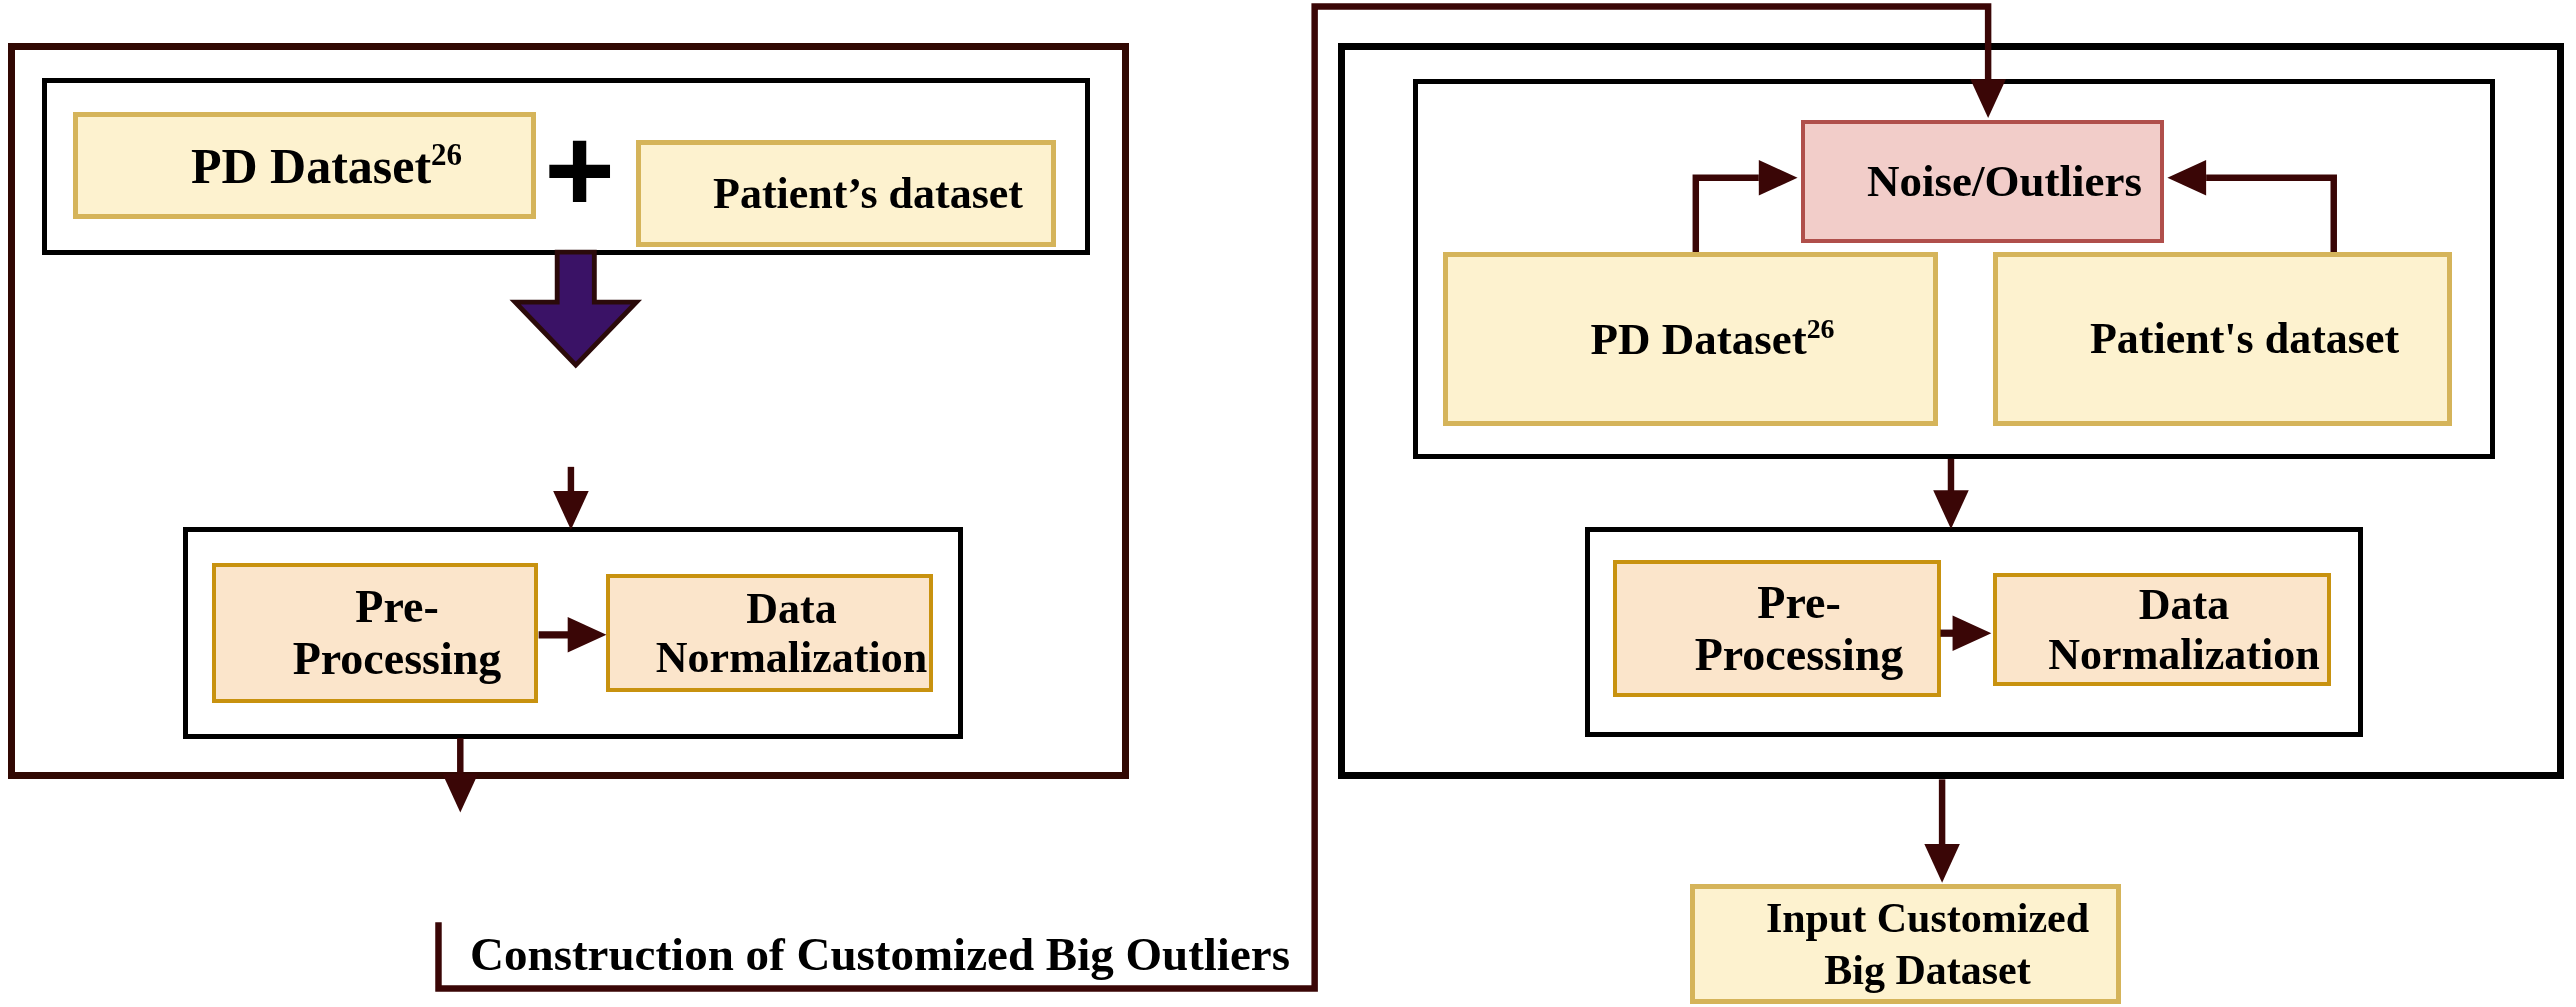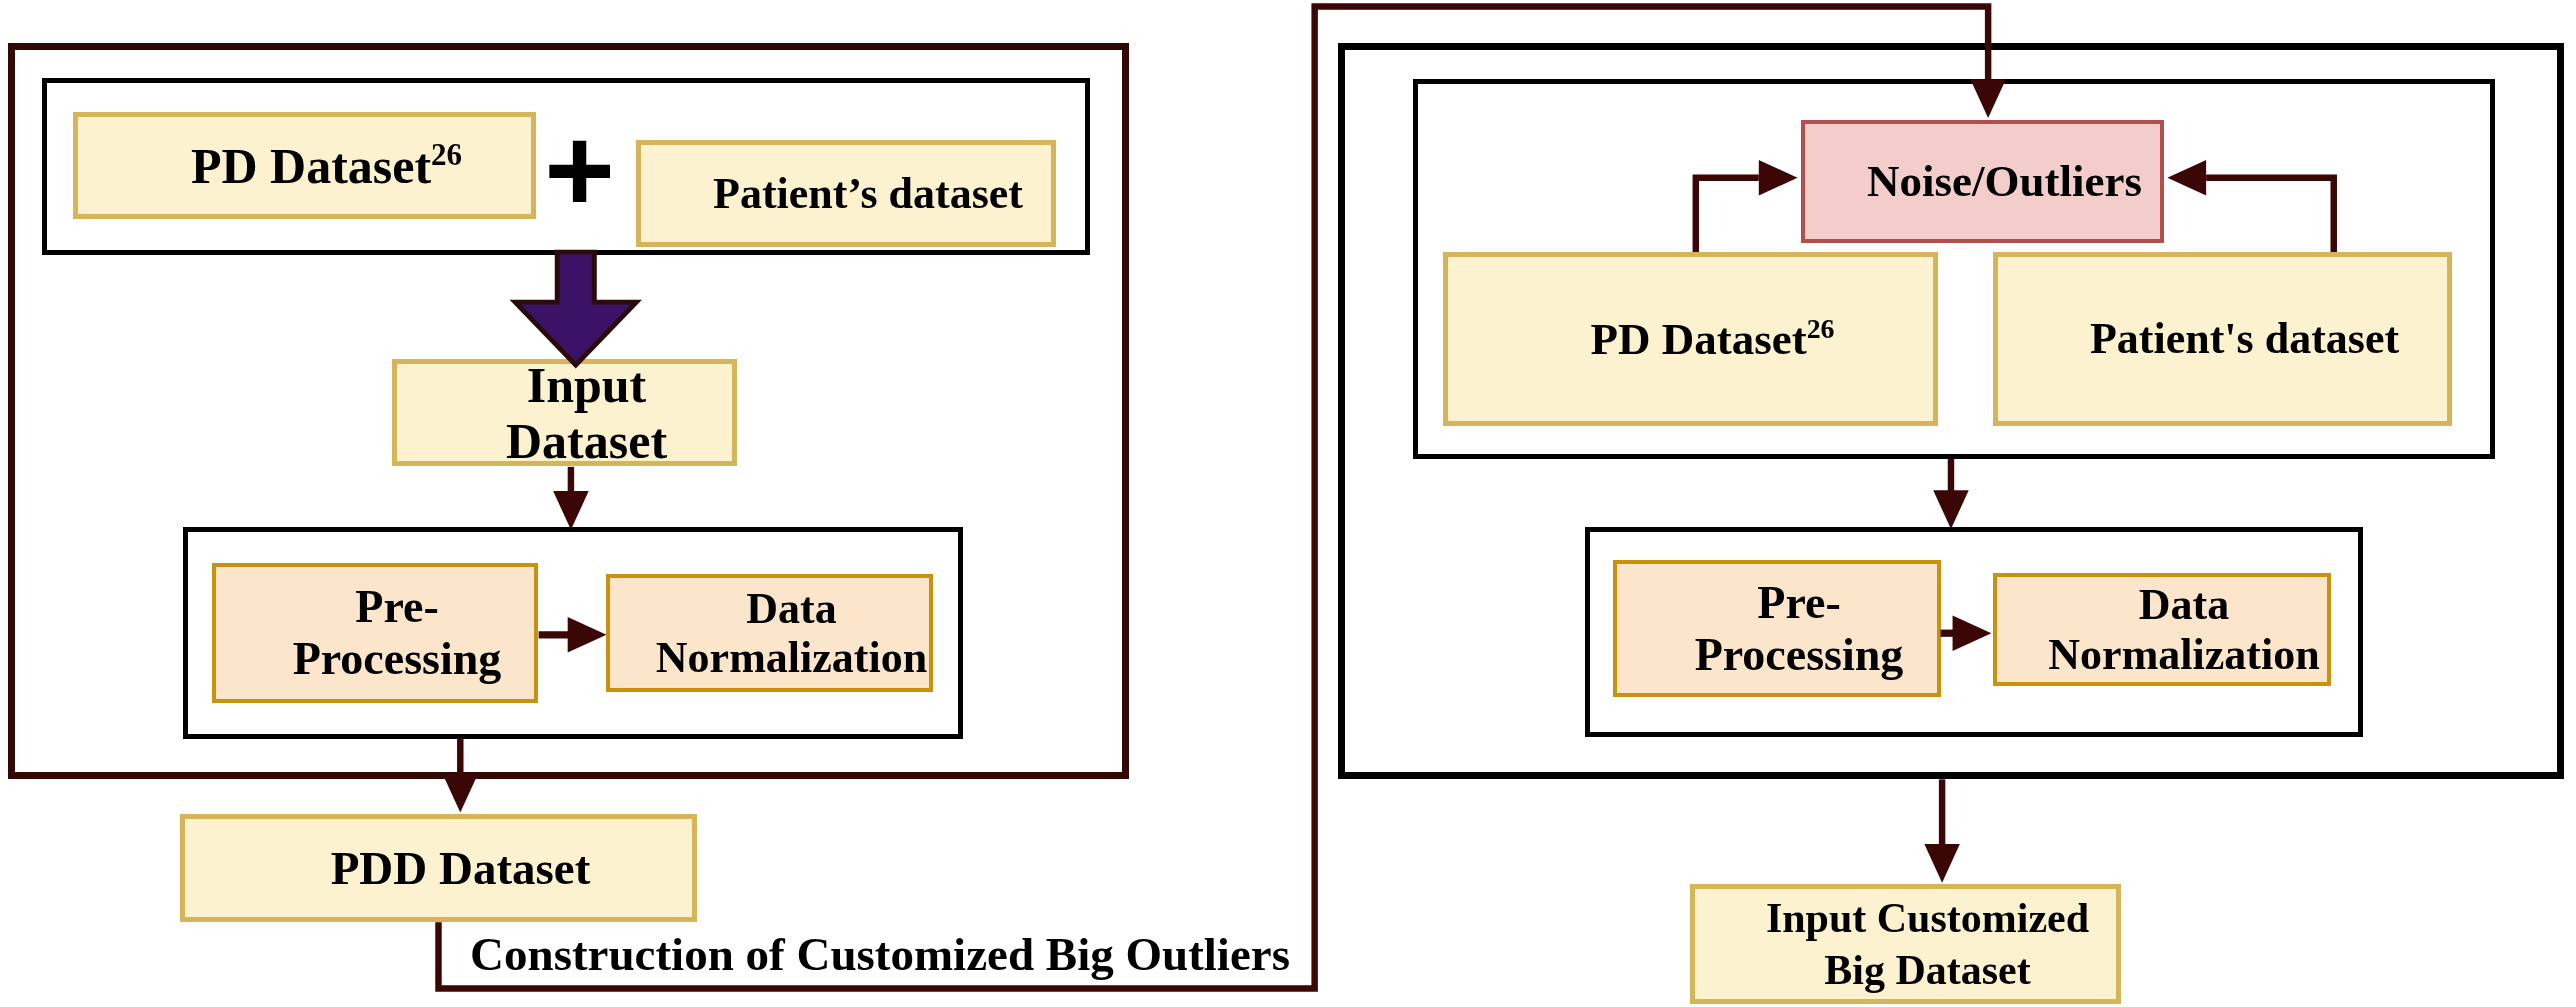--- a/index.html
+++ b/index.html
@@ -62,31 +62,25 @@
   <div class="inner inner-l1"></div>
   <div class="inner inner-l2"></div>
 
   <div class="node yellow pd-left">
     <span><span>PD Dataset</span><sup>26</sup></span>
   </div>
   <div class="plus">+</div>
   <div class="node yellow patients-left">
     <span>Patient’s dataset</span>
   </div>
-  <div class="node yellow input-dataset">
-    <span>Input Dataset</span>
-  </div>
   <div class="node peach preproc-left">
     <span>Pre-Processing</span>
   </div>
   <div class="node peach datanorm-left">
     <span>Data Normalization</span>
-  </div>
-  <div class="node yellow pdd">
-    <span>PDD Dataset</span>
   </div>
   <div class="caption">Construction of Customized Big Outliers</div>
 
   <div class="panel outer-right"></div>
   <div class="inner inner-r1"></div>
   <div class="inner inner-r2"></div>
 
   <div class="node pink noise">
     <span>Noise/Outliers</span>
   </div>

